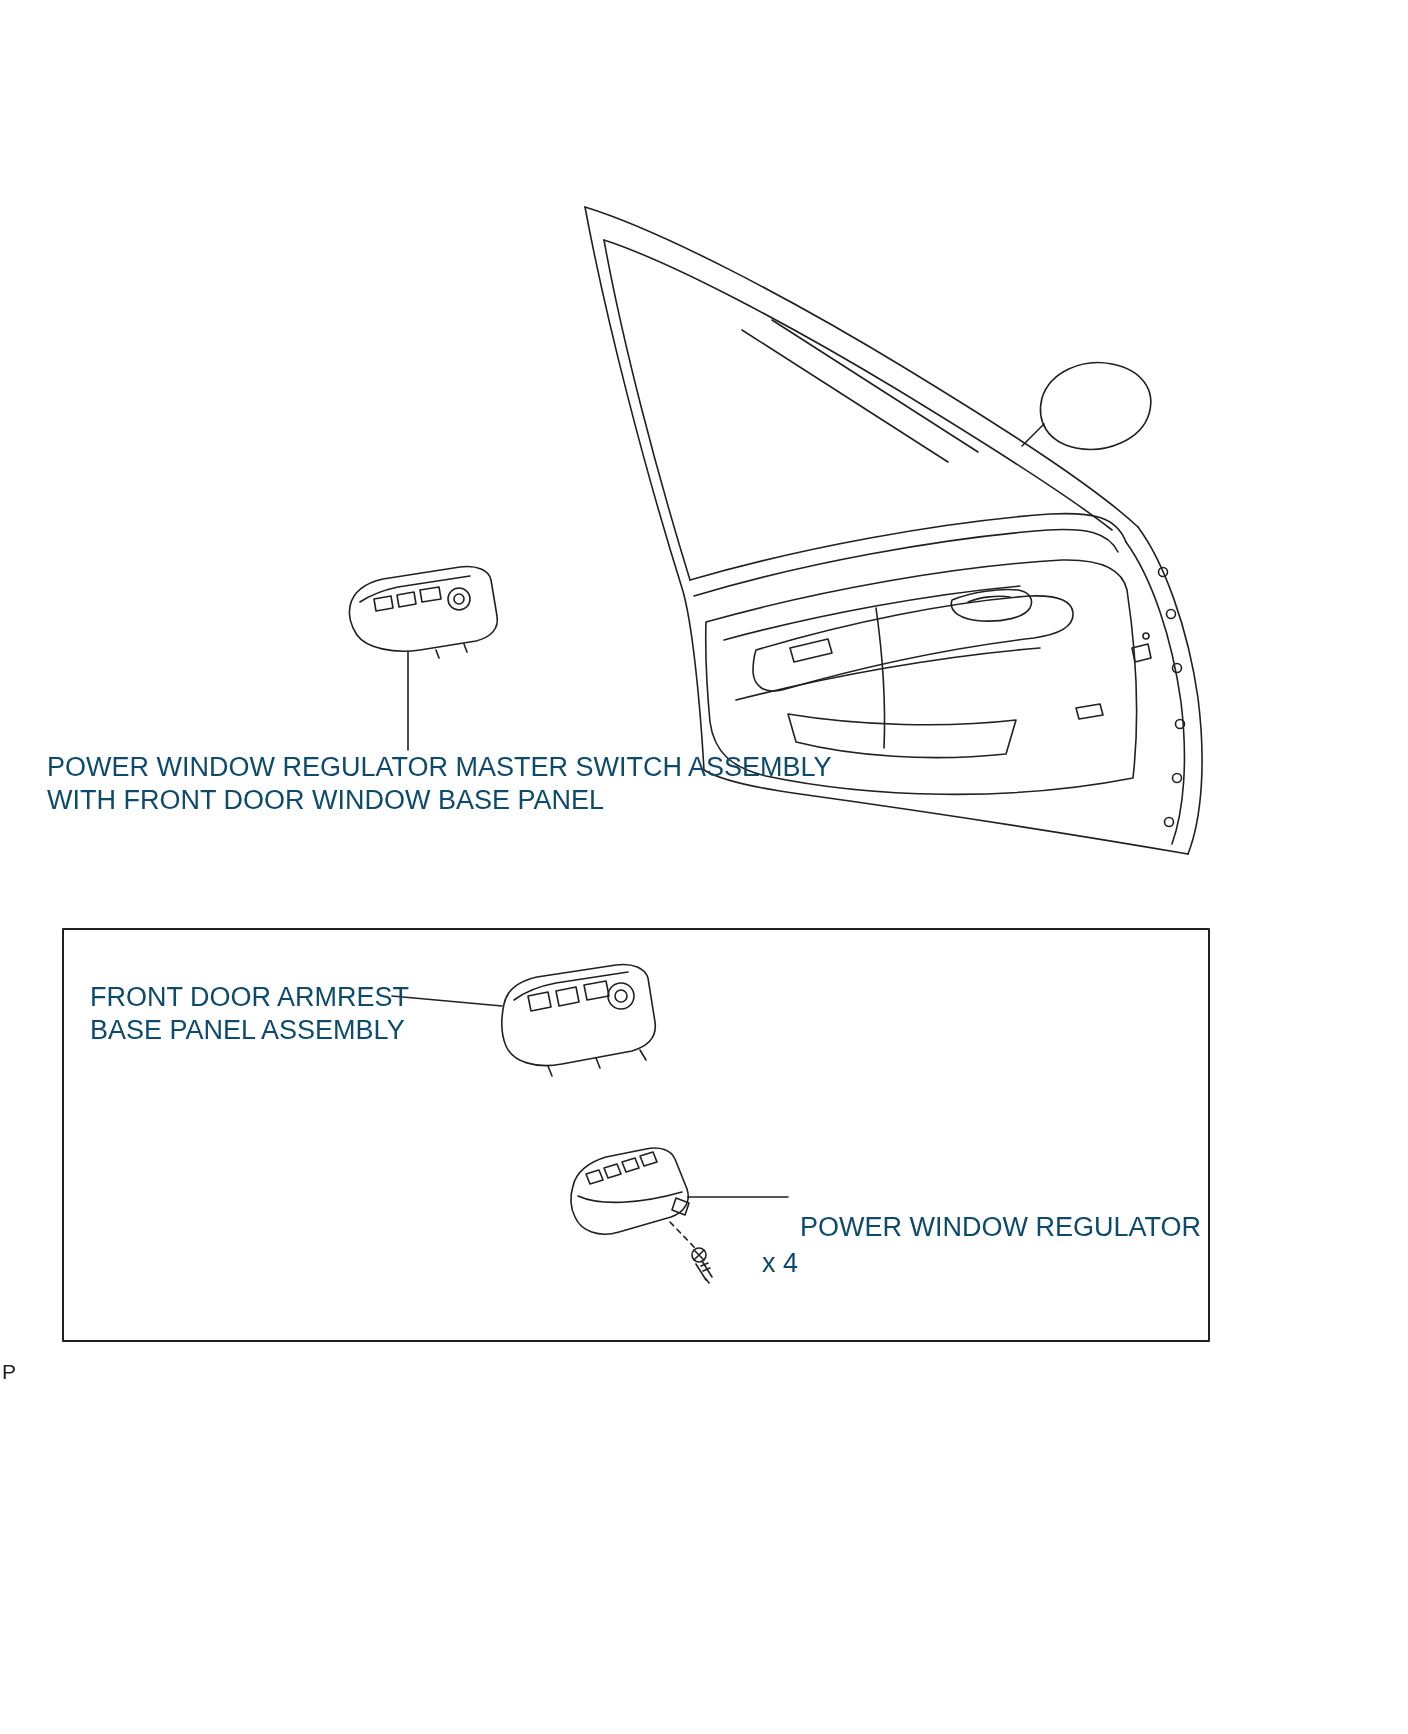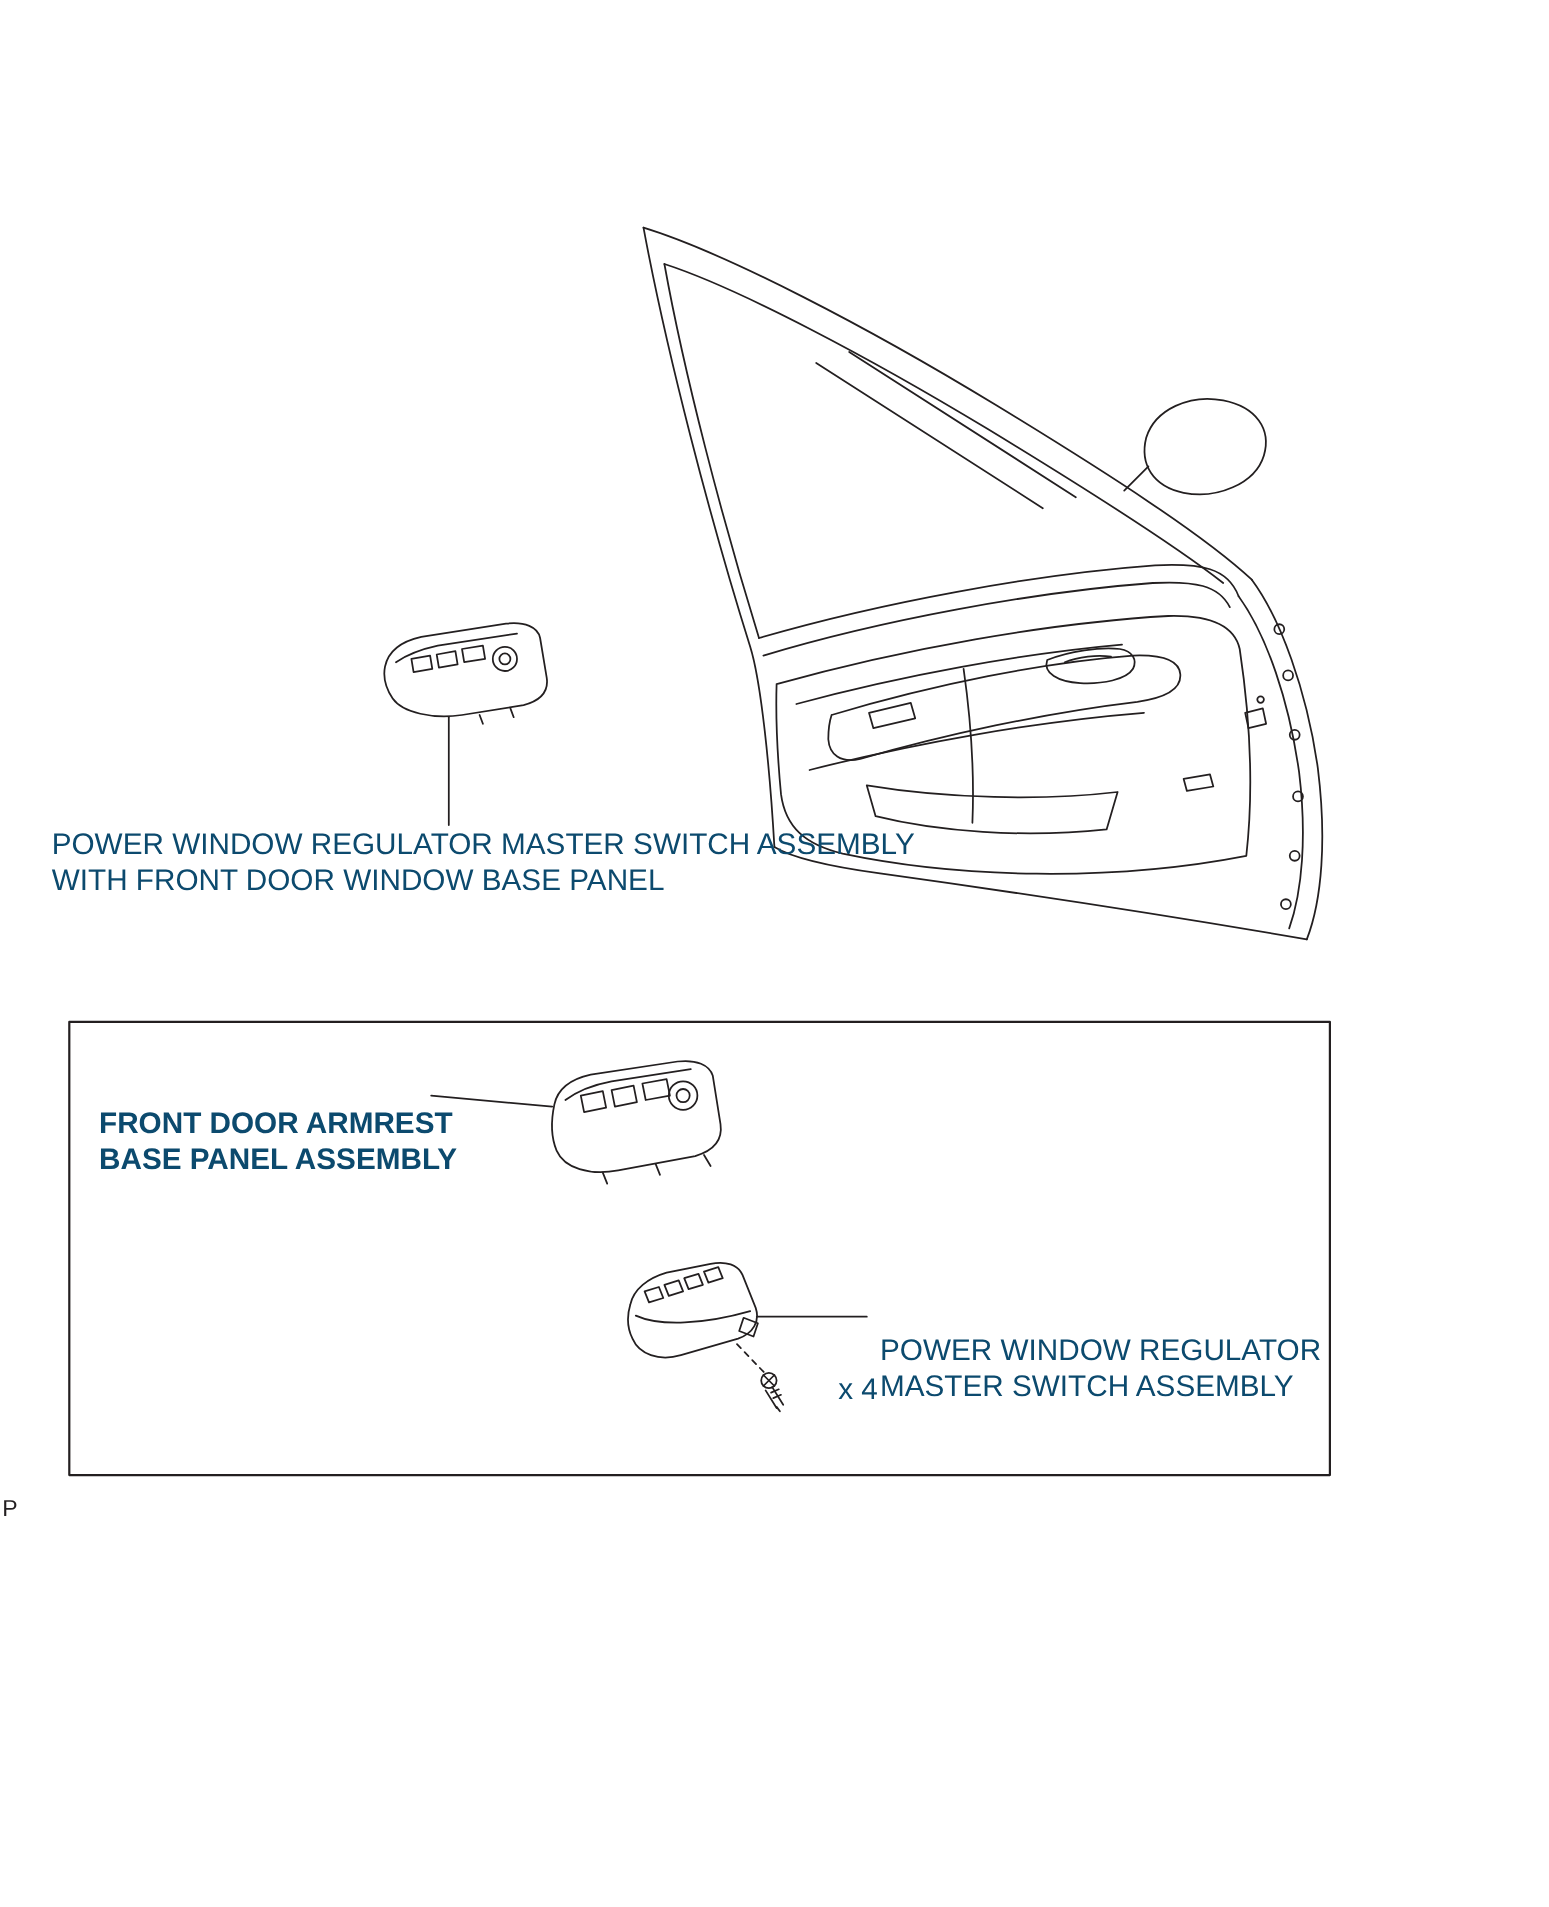--- a/index.html
+++ b/index.html
@@ -143,27 +143,26 @@
 
       <path d="M 688 1197 L 788 1197"></path>
     </g>
   </svg>
 
   <div class="callout" style="left:47px; top:751px;">
     <div>POWER WINDOW REGULATOR MASTER SWITCH ASSEMBLY</div>
     <div>WITH FRONT DOOR WINDOW BASE PANEL</div>
   </div>
 
-  <div class="callout" style="left:90px; top:1005px;font-weight:bold;">
+  <div class="callout" style="left:90px; top:981px;">
     <div>FRONT DOOR ARMREST</div>
     <div>BASE PANEL ASSEMBLY</div>
   </div>
 
   <div class="callout" style="left:800px; top:1211px;">
     <div>POWER WINDOW REGULATOR</div>
-    <div>MASTER SWITCH ASSEMBLY</div>
   </div>
 
   <div class="callout" style="left:762px; top:1247px;">x 4</div>
 
   <div class="small-mark" style="left:2px; top:1360px;">P</div>
 
 </div>
 
 </body></html>

